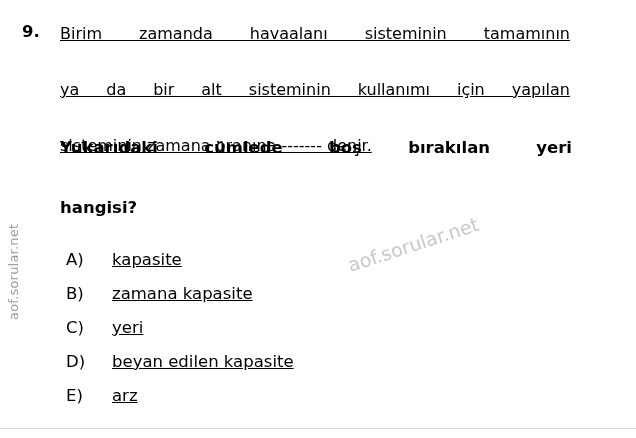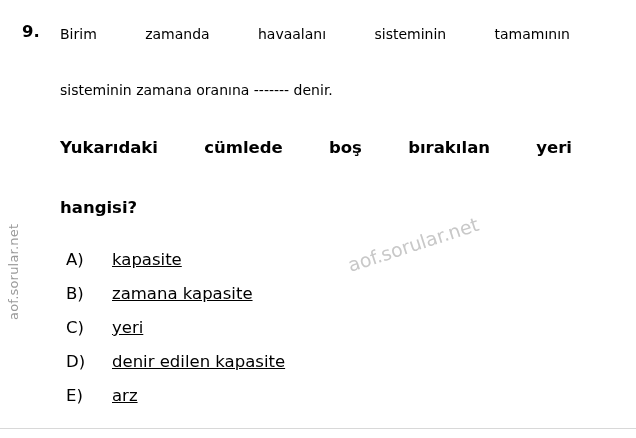--- a/index.html
+++ b/index.html
@@ -61,25 +61,26 @@
     font-size: 16.5px;
     font-weight: bold;
     color: #000;
   }
 
   .stem {
     position: absolute;
     left: 60px;
     top: 20px;
     width: 510px;
-    font-size: 14px;
+    font-size: 16px;
     line-height: 28px;
     text-align: justify;
     text-justify: inter-word;
     color: #000;
+    text-decoration: underline;
   }
   .stem .line {
     display: block;
     text-align: justify;
   }
   .stem .line::after {
     content: "";
     display: inline-block;
     width: 100%;
   }
@@ -147,20 +148,21 @@
 <body>
 
 <div class="page">
 
   <div class="left-watermark">aof.sorular.net</div>
 
   <div class="qnum">9.</div>
 
   <div class="stem">
     <span class="line">Birim zamanda havaalanı sisteminin tamamının</span>
+    <span class="line">ya da bir alt sisteminin kullanımı için yapılan</span>
     <span class="line lastline">sisteminin zamana oranına ------- denir.</span>
   </div>
 
   <div class="prompt">
     <span class="line">Yukarıdaki cümlede boş bırakılan yeri</span>
     <span class="line lastline">hangisi?</span>
   </div>
 
   <div class="options">
     <div class="option">
@@ -170,21 +172,21 @@
     <div class="option">
       <span class="opt-letter">B)</span>
       <span class="opt-text">zamana kapasite</span>
     </div>
     <div class="option">
       <span class="opt-letter">C)</span>
       <span class="opt-text">yeri</span>
     </div>
     <div class="option">
       <span class="opt-letter">D)</span>
-      <span class="opt-text">denir edilen kapasite</span>
+      <span class="opt-text">beyan edilen kapasite</span>
     </div>
     <div class="option">
       <span class="opt-letter">E)</span>
       <span class="opt-text">arz</span>
     </div>
   </div>
 
   <div class="diag-watermark">aof.sorular.net</div>
 
   <div class="footer-rule"></div>

